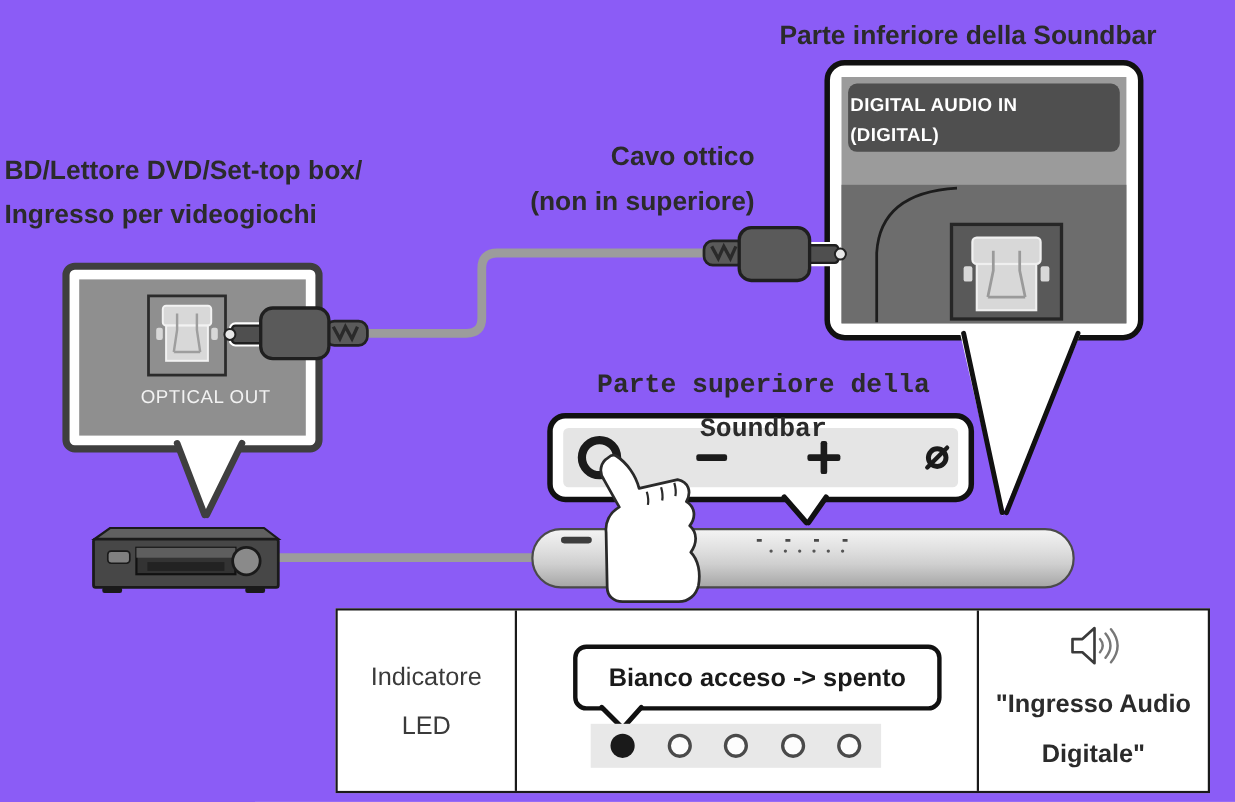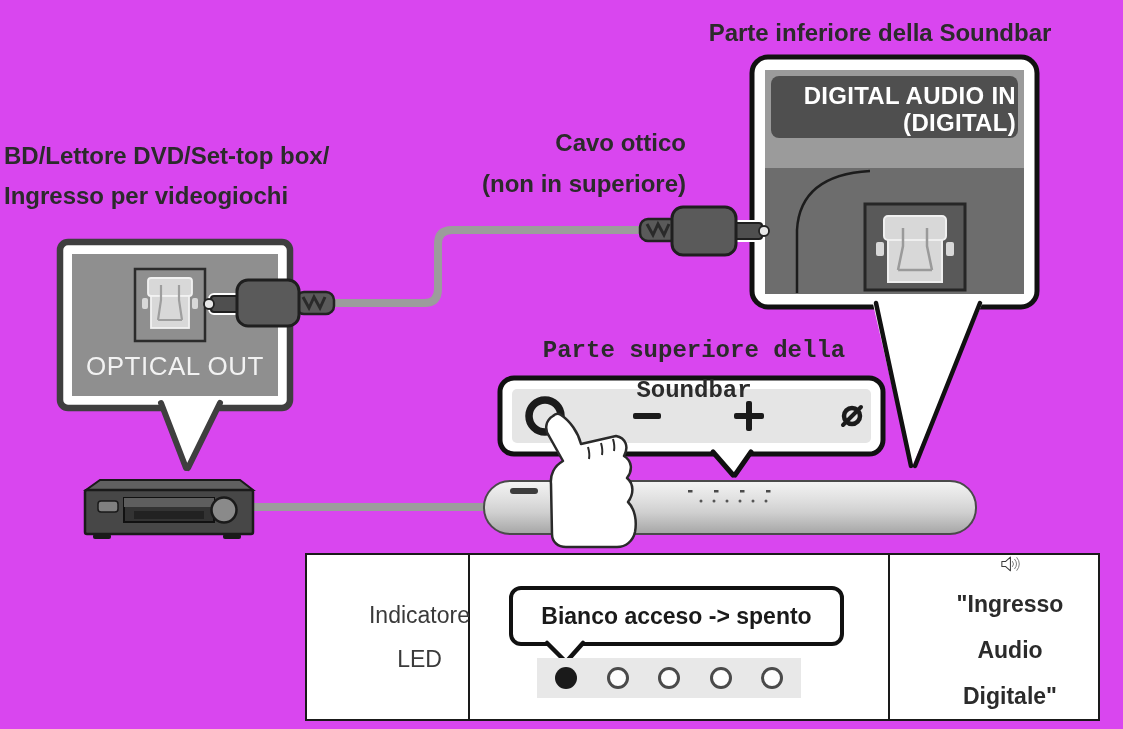--- a/index.html
+++ b/index.html
@@ -1,32 +1,32 @@
 <!DOCTYPE html>
 <html><head>
 <meta charset="utf-8">
 <style>
   html,body{margin:0;padding:0;background:#fff;}
-  .scene{position:relative;width:1123px;height:729px;background:#d946ef;overflow:hidden;
+  .scene{position:relative;width:1123px;height:729px;background:#8b5cf6;overflow:hidden;
          font-family:"Liberation Sans",sans-serif;color:#2b2b2b;}
   .scene svg.art{position:absolute;left:0;top:0;}
   .lbl{position:absolute;font-weight:700;font-size:24px;line-height:40px;color:#2b2b2b;}
   .center{text-align:center;}
-  .port-label{position:absolute;font-size:26px;font-weight:400;color:#f2f2f2;text-align:center;letter-spacing:.5px;}
-  .digital-label{position:absolute;left:773px;top:82px;width:243px;text-align:right;color:#fff;
-                 font-weight:700;font-size:24px;line-height:27px;letter-spacing:.3px;}
+  .port-label{position:absolute;font-size:17px;font-weight:400;color:#f2f2f2;text-align:center;letter-spacing:.5px;padding-left:12px;}
+  .digital-label{position:absolute;left:773px;top:82px;width:243px;text-align:left;color:#fff;
+                 font-weight:700;font-size:17px;line-height:27px;letter-spacing:.3px;}
   
   .info-table{position:absolute;left:305px;top:553px;width:795px;height:168px;box-sizing:border-box;
               border:2.5px solid #1a1a1a;background:#fff;}
   .vdiv{position:absolute;top:0;bottom:0;width:2px;background:#1a1a1a;}
-  .cell-text{position:absolute;display:flex;flex-direction:column;justify-content:center;align-items:center;padding-left:32px;}
+  .cell-text{position:absolute;display:flex;flex-direction:column;justify-content:center;align-items:center;}
   .cell1{left:0;top:0;width:161px;height:100%;font-size:23px;line-height:44px;color:#3a3a3a;}
   .cell3{left:583px;top:0;right:0;height:100%;}
   .cell3 .prompt{font-weight:700;font-size:23px;line-height:46px;text-align:center;color:#2b2b2b;margin-top:8px;}
-  .led-callout{position:absolute;left:202px;top:31px;width:335px;height:60px;box-sizing:border-box;
+  .led-callout{position:absolute;left:214px;top:31px;width:335px;height:60px;box-sizing:border-box;
                border:4.5px solid #111;border-radius:12px;background:#fff;display:flex;align-items:center;
                justify-content:center;font-weight:700;font-size:23px;color:#1a1a1a;}
   .tail{position:absolute;left:230px;top:84px;}
   .led-strip{position:absolute;left:230px;top:103px;width:264px;height:40px;background:#e8e8e8;
              display:flex;align-items:center;justify-content:space-between;padding:0 18px;box-sizing:border-box;}
   .led{width:22px;height:22px;border-radius:50%;box-sizing:border-box;}
   .led.on{background:#1a1a1a;}
   .led.off{background:#fdfdfd;border:3.5px solid #4a4a4a;}
 </style>
 </head>

